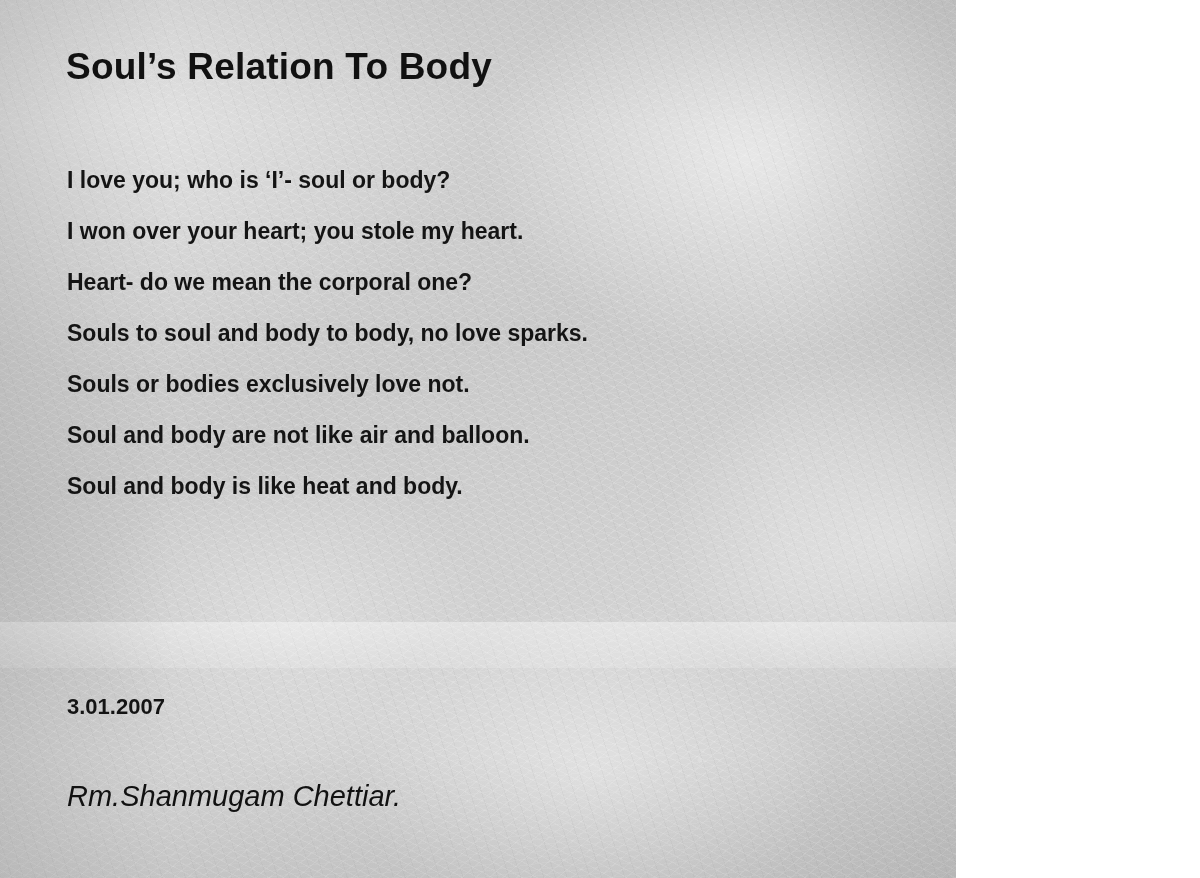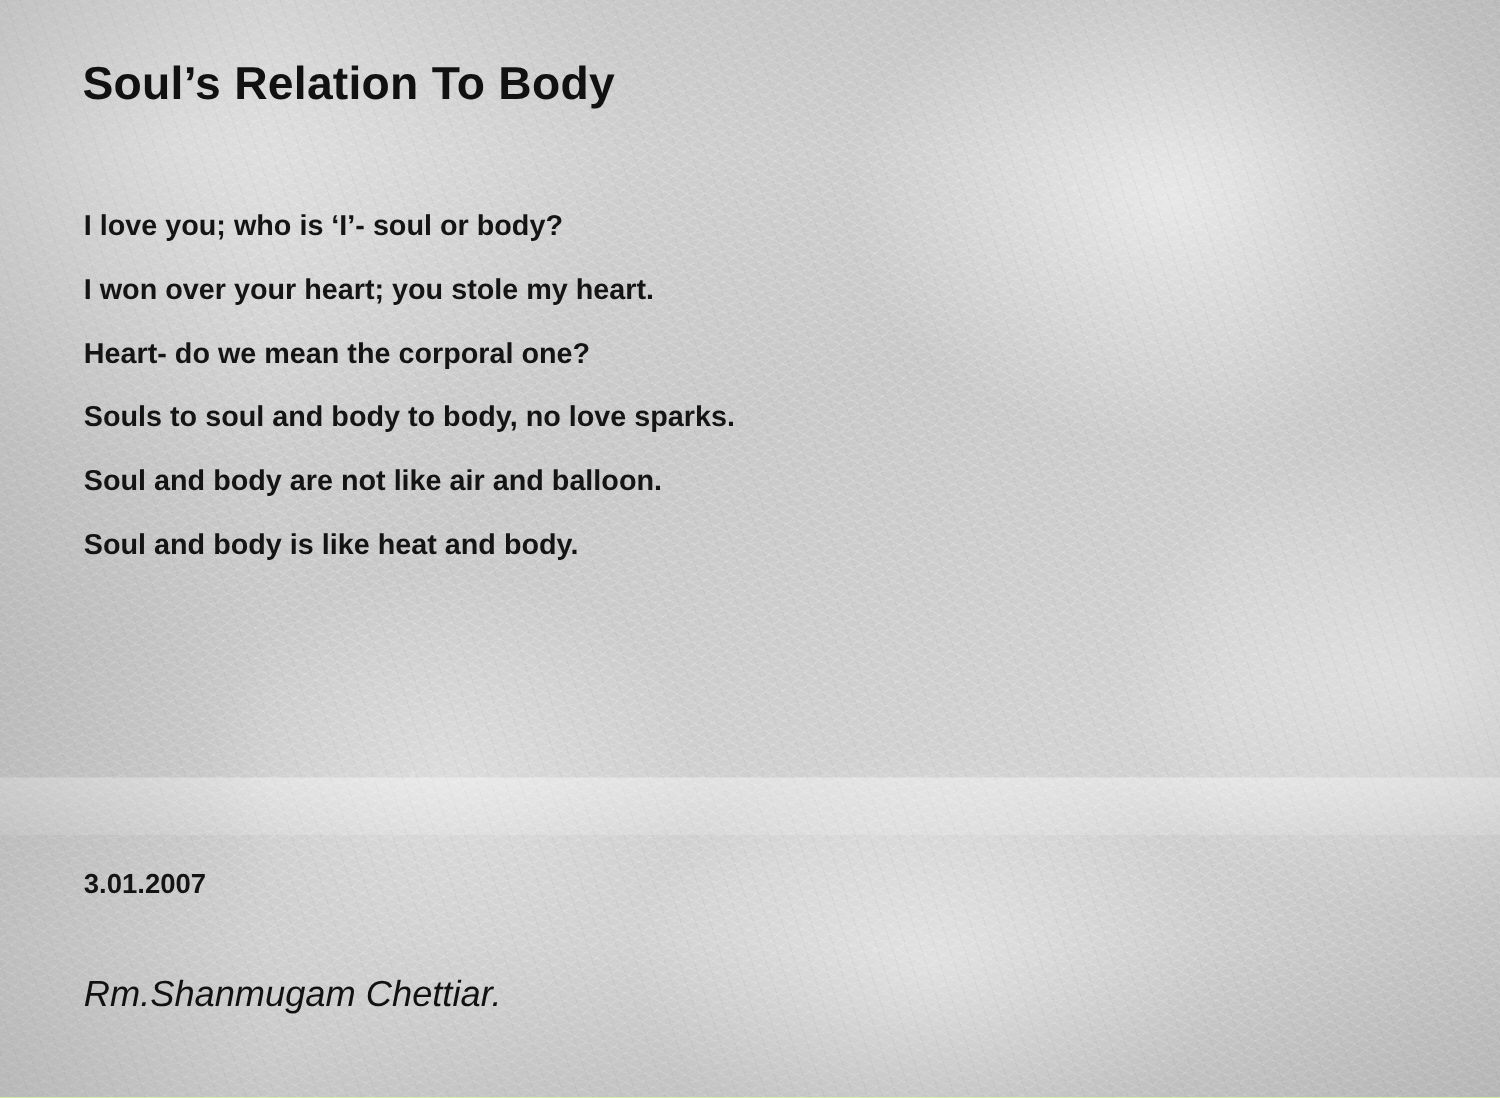--- a/index.html
+++ b/index.html
@@ -8,23 +8,23 @@
   }
   body {
     width: 1200px;
     height: 878px;
     overflow: hidden;
     font-family: "Liberation Sans", sans-serif;
   }
 
   #poem-page {
     position: relative;
-    width: 1200px;
+    width: 956px;
     height: 878px;
-    background-color: #bef264;
+    background-color: #7dd3fc;
     overflow: hidden;
   }
 
   
   .texture-layer {
     position: absolute;
     inset: 0;
     pointer-events: none;
   }
   .tex-base {
@@ -133,20 +133,21 @@
 
   <div class="content">
 
     <div class="poem-title">Soul’s Relation To Body</div>
 
     <div class="poem-body">
       <div class="poem-line">I love you; who is ‘I’- soul or body?</div>
       <div class="poem-line">I won over your heart; you stole my heart.</div>
       <div class="poem-line">Heart- do we mean the corporal one?</div>
       <div class="poem-line">Souls to soul and body to body, no love sparks.</div>
+      <div class="poem-line">Souls or bodies exclusively love not.</div>
       <div class="poem-line">Soul and body are not like air and balloon.</div>
       <div class="poem-line">Soul and body is like heat and body.</div>
     </div>
 
     <div class="poem-date">3.01.2007</div>
 
     <div class="poem-author">Rm.Shanmugam Chettiar.</div>
 
   </div>
 </div>

